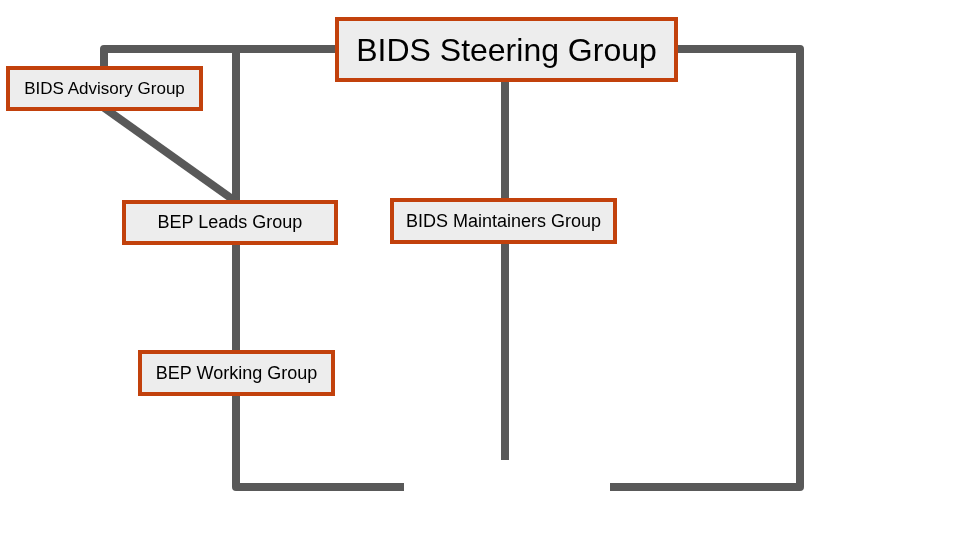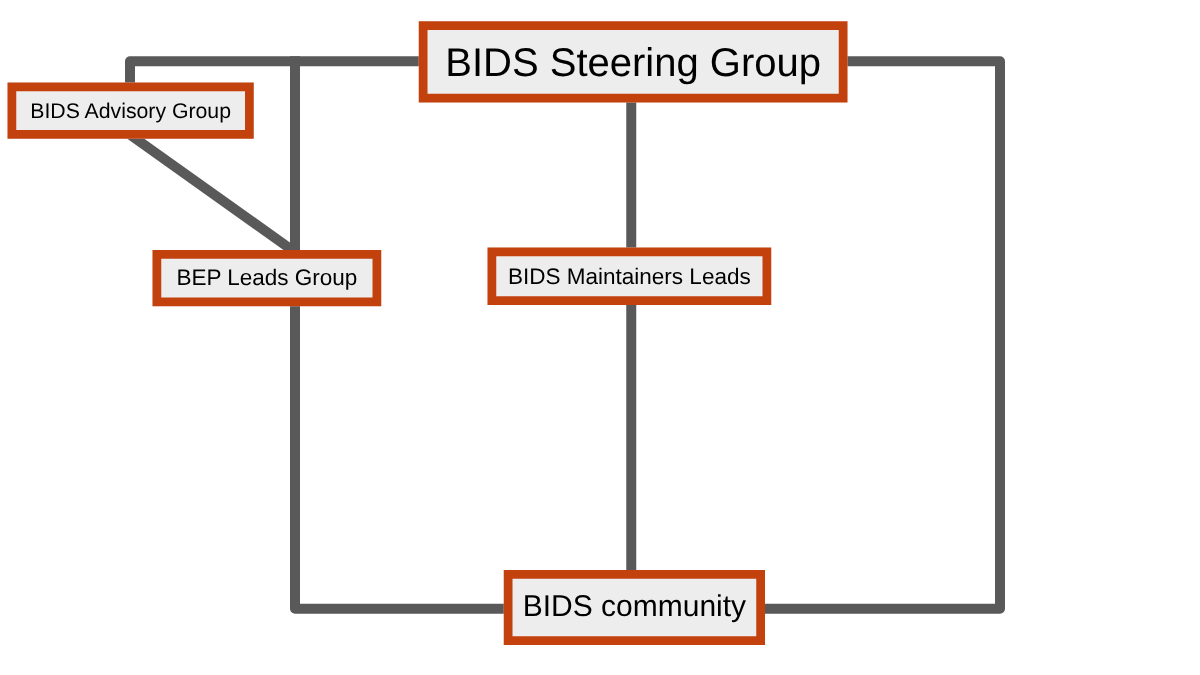--- a/index.html
+++ b/index.html
@@ -19,40 +19,40 @@
     position: absolute;
     left: 0;
     top: 0;
     width: 960px;
     height: 540px;
   }
   .node {
     position: absolute;
     box-sizing: border-box;
     background: #ededed;
-    border: 7px solid #c2410c;
+    border: 4px solid #c2410c;
     display: flex;
     align-items: center;
     justify-content: center;
     text-align: center;
     color: #000000;
     font-size: 18px;
     line-height: 1.25;
     padding: 2px 6px;
   }
   .node-steering {
     left: 335px; top: 17px; width: 343px; height: 65px;
     font-size: 32px;
   }
   .node-advisory {
     left: 6px; top: 66px; width: 197px; height: 45px;
     font-size: 17px;
   }
   .node-bep-leads {
-    left: 122px; top: 200px; width: 183px; height: 45px;
+    left: 122px; top: 200px; width: 216px; height: 45px;
   }
   .node-maintainers {
     left: 390px; top: 198px; width: 227px; height: 46px;
   }
   .node-other-working {
     left: 690px; top: 187px; width: 220px; height: 69px;
   }
   .node-bep-working {
     left: 138px; top: 350px; width: 197px; height: 46px;
   }
@@ -88,23 +88,23 @@
 
   <div class="node node-advisory">
     <span>BIDS Advisory Group</span>
   </div>
 
   <div class="node node-bep-leads">
     <span>BEP Leads Group</span>
   </div>
 
   <div class="node node-maintainers">
-    <span>BIDS Maintainers Leads</span>
+    <span>BIDS Maintainers Group</span>
+  </div>
+
+
+  <div class="node node-bep-working">
+    <span>BEP Working Group</span>
   </div>
 
 
 
-
-  <div class="node node-community">
-    <span>BIDS community</span>
-  </div>
-
 </div>
 
 </body></html>

